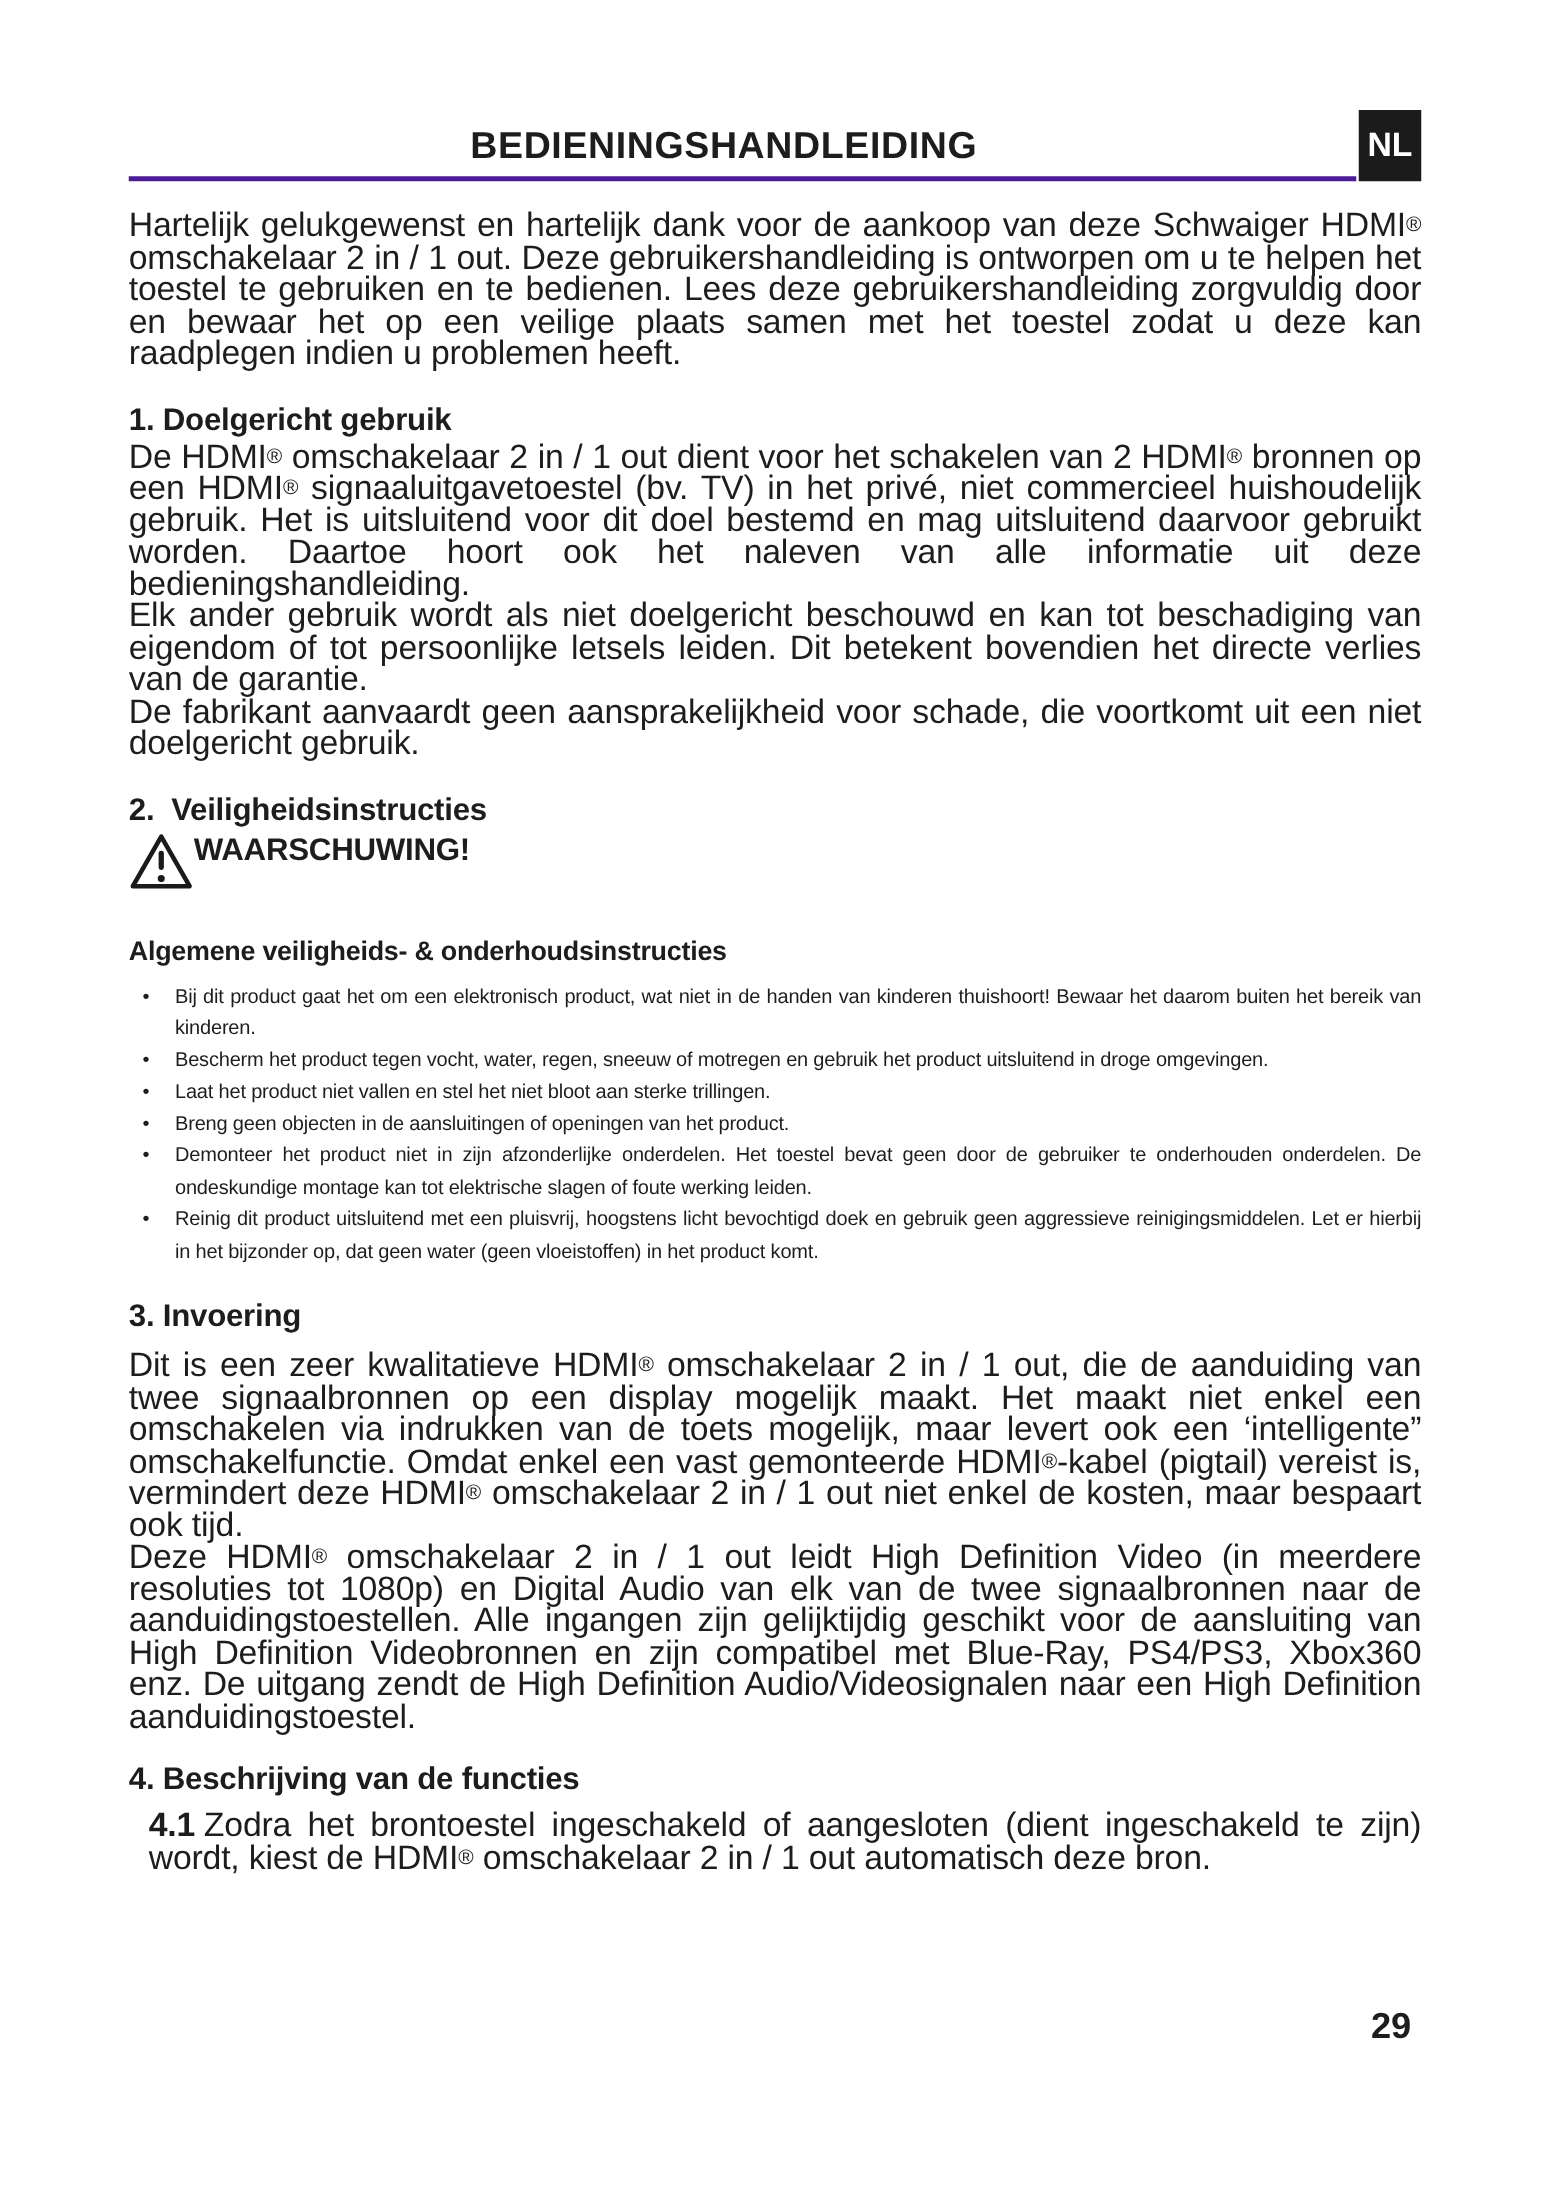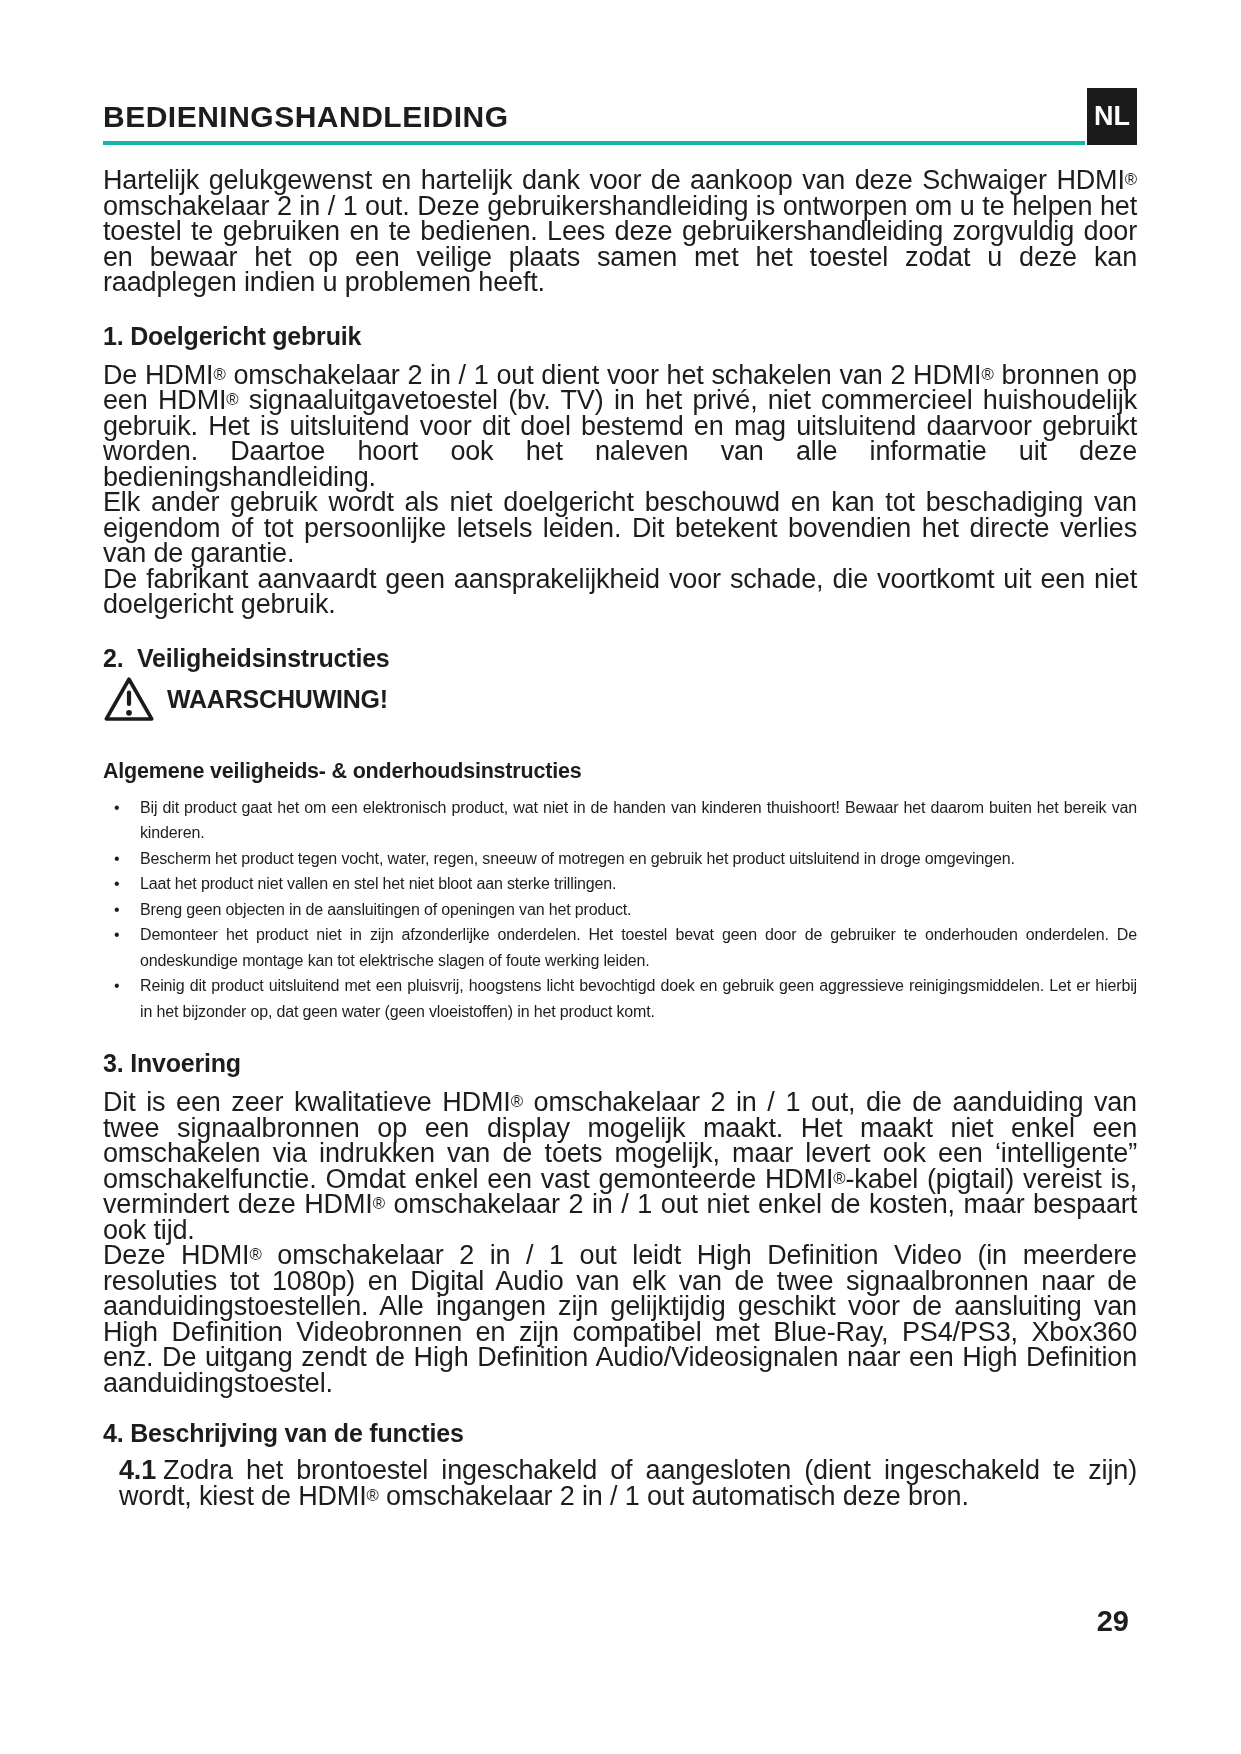--- a/index.html
+++ b/index.html
@@ -19,24 +19,24 @@
     width: 1034px;
   }
   
   .header {
     display: flex;
     align-items: flex-end;
     margin-top: 88px;
   }
   .header-left {
     flex: 1;
-    text-align: left;
+    text-align: center;
     padding-right: 30px;
     padding-bottom: 9px;
-    border-bottom: 4px solid #14b8a6;
+    border-bottom: 4px solid #4c1d95;
   }
   .doc-title {
     font-size: 30px;
     font-weight: bold;
     letter-spacing: 0.5px;
     line-height: 1;
     white-space: nowrap;
   }
   .lang-badge {
     width: 50px;
@@ -63,27 +63,26 @@
   .intro { margin-top: 23px; }
   .h-section {
     font-size: 25px;
     font-weight: bold;
     line-height: 26px;
     margin: 0;
     white-space: pre-wrap;
     letter-spacing: -0.2px;
   }
   .h1-m { margin-top: 27px; }
-  .s1-body { margin-top: 14px; }
+  .s1-body { margin-top: 4px; }
   .h2-m { margin-top: 27px; }
   .warning-row {
     display: flex;
-    align-items: center;
+    align-items: flex-start;
     margin-top: 5px;
-    gap: 12px;
   }
   .warning-label {
     font-size: 25px;
     font-weight: bold;
     letter-spacing: -0.2px;
   }
   .subheading {
     font-size: 21.5px;
     font-weight: bold;
     margin-top: 36px;

